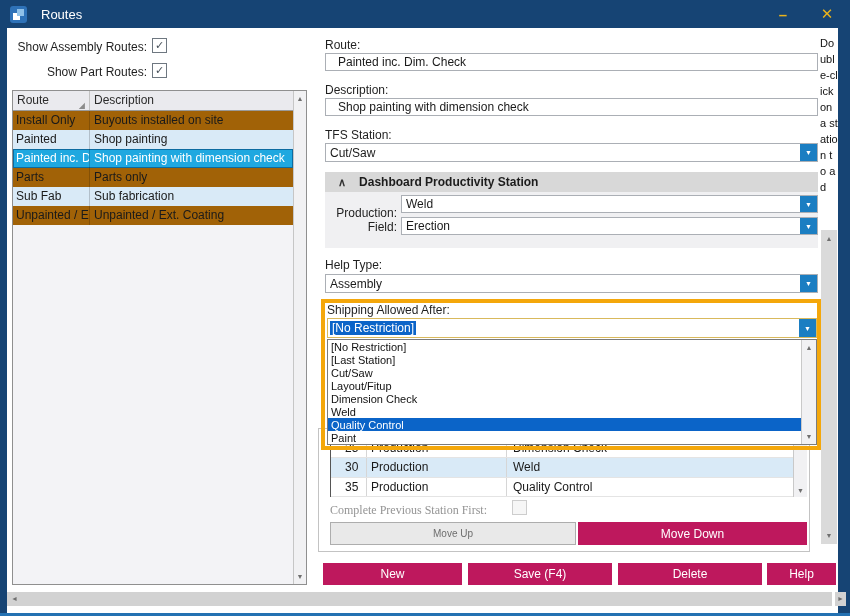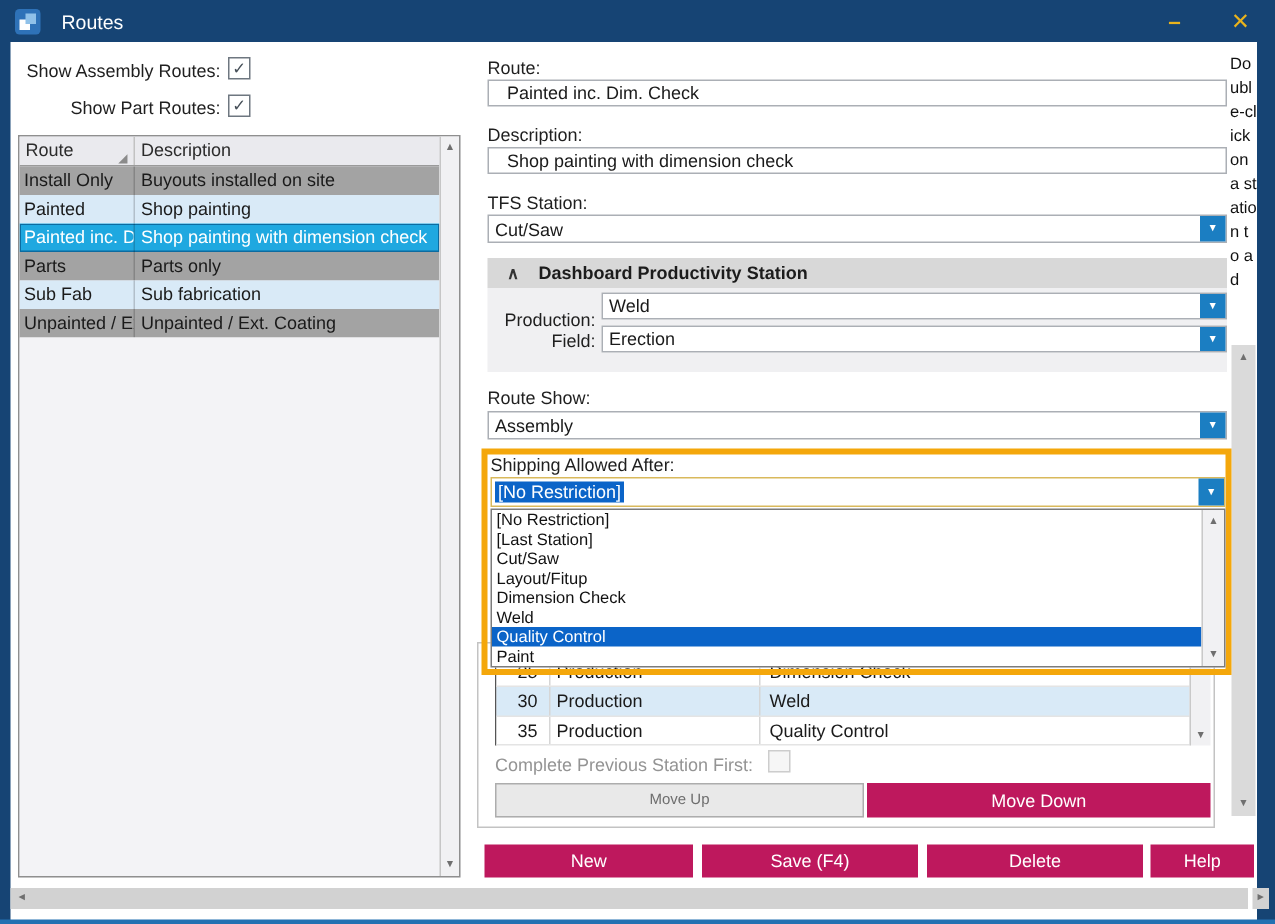--- a/index.html
+++ b/index.html
@@ -31,21 +31,21 @@
   .cb-dis { background:#f6f6f6; border:1px solid #cdcdcd; }
 
   
   .rtable { left:5px; top:62px; width:295px; height:495px; border:1px solid #8F8F8F; background:#F3F3F6; display:flex; }
   .rtable-body { flex:1; display:flex; flex-direction:column; overflow:hidden; }
   .rt-header { height:20px; display:flex; background:#EAEAEE; border-bottom:1px solid #9A9A9A; color:#2b2b2b; }
   .rt-header > div { line-height:19px; padding-left:4px; }
   .hc1 { width:77px; border-right:1px solid #c2c2c2; position:relative; }
   .hc2 { flex:1; }
   .sort-glyph { position:absolute; right:4px; top:5px; font-size:8px; color:#8b8b8b; }
-  .trow { height:19px; display:flex; background:#a3a3a3; }
+  .trow { height:19px; display:flex; background:#a16207; }
   .trow.alt { background:#D9EAF7; }
   .trow.sel { background:#1FA8E0; color:#fff; box-shadow:inset 0 0 0 1px #0C6BA0; }
   .trow .c1 { width:77px; padding-left:3px; line-height:19px; border-right:1px solid rgba(0,0,0,0.18);
               overflow:hidden; white-space:nowrap; }
   .trow .c2 { flex:1; padding-left:4px; line-height:19px; overflow:hidden; white-space:nowrap; }
   .tbl-filler { flex:1; background:#F3F3F6; }
   .vsb { width:13px; background:#F1F1F3; border-left:1px solid #C6C6C6; position:relative; }
   .sb-arrow { position:absolute; left:0; width:100%; text-align:center; font-size:7px; color:#6f6f6f; }
 
   
@@ -188,21 +188,21 @@
     <div class="abs combo" style="left:394px; top:167px; width:417px; height:18px;">
       <div class="combo-text">Weld</div>
       <div class="combo-btn">▼</div>
     </div>
     <div class="abs lbl" style="left:320px; top:192px; width:70px; text-align:right;">Field:</div>
     <div class="abs combo" style="left:394px; top:189px; width:417px; height:18px;">
       <div class="combo-text">Erection</div>
       <div class="combo-btn">▼</div>
     </div>
 
-    <div class="abs lbl" style="left:318px; top:230px;">Route Show:</div>
+    <div class="abs lbl" style="left:318px; top:230px;">Help Type:</div>
     <div class="abs combo" style="left:318px; top:246px; width:493px; height:19px;">
       <div class="combo-text">Assembly</div>
       <div class="combo-btn">▼</div>
     </div>
 
     <div class="abs stations-group"></div>
     <div class="abs sttable">
       <div class="st-rows">
         <div class="strow">
           <div class="st-seq">25</div>
@@ -218,21 +218,21 @@
           <div class="st-seq">35</div>
           <div class="st-type">Production</div>
           <div class="st-station">Quality Control</div>
         </div>
       </div>
       <div class="st-vsb">
         <span class="sb-arrow" style="bottom:3px;">▼</span>
       </div>
     </div>
 
-    <div class="abs lbl lbl-dis" style="left:323px; top:475px;">Complete Previous Station First:</div>
+    <div class="abs lbl lbl-dis" style="left:323px; top:475px;font-family:Liberation Serif, serif;">Complete Previous Station First:</div>
     <div class="abs cb cb-dis" style="left:505px; top:472px;"></div>
 
     <div class="abs btn-dis" style="left:323px; top:494px; width:246px; height:23px;">Move Up</div>
     <div class="abs btn-blue" style="left:571px; top:494px; width:229px; height:23px;">Move Down</div>
 
     <div class="abs orange-rect"></div>
     <div class="abs lbl" style="left:320px; top:275px; z-index:31;">Shipping Allowed After:</div>
     <div class="abs ship-combo">
       <span class="ship-sel-text">[No Restriction]</span>
       <div class="combo-btn">▼</div>

